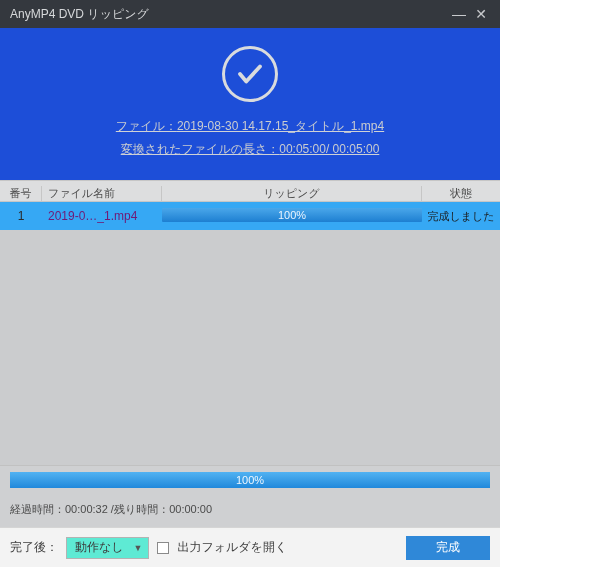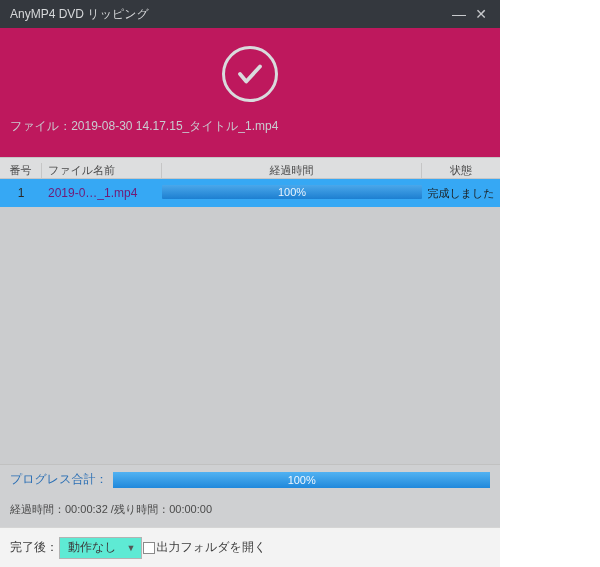--- a/index.html
+++ b/index.html
@@ -1,21 +1,21 @@
 <!DOCTYPE html>
 <html><head>
 <meta charset="utf-8">
 <style>
   * { box-sizing: border-box; margin: 0; padding: 0; }
   html, body { width: 600px; height: 567px; font-family: "Meiryo", "Yu Gothic", sans-serif; overflow: hidden; }
   .window { width: 500px; height: 567px; background: #fff; display: flex; flex-direction: column; }
   .titlebar { height: 28px; background: #34383e; color: #d6d8da; display: flex; align-items: center; padding: 0 8px 0 10px; font-size: 12px; }
   .titlebar .title { flex: 1; }
   .titlebar .winbtn { width: 22px; text-align: center; font-size: 14px; cursor: pointer; color: #c8cacd; }
-  .hero { background: #be185d; color: #cfd2d6; text-align: left; padding: 18px 10px 22px; }
+  .hero { background: #1d4ed8; color: #cfd2d6; text-align: center; padding: 18px 10px 22px; text-decoration: underline; }
   .check-circle { width: 56px; height: 56px; border: 3px solid #d9dbdd; border-radius: 50%; margin: 0 auto 16px; display: flex; align-items: center; justify-content: center; }
   .check-circle svg { width: 30px; height: 30px; }
   .hero .line { font-size: 12px; margin-top: 6px; color: #c9ccd0; }
   .table-head { background: #dddedf; border-top: 1px solid #c6c6c6; border-bottom: 1px solid #c6c6c6; display: flex; font-size: 11px; color: #4b4b4b; height: 22px; align-items: flex-end; }
   .col-num { width: 42px; text-align: center; border-right: 1px solid #c6c6c6; }
   .col-name { width: 120px; padding-left: 6px; border-right: 1px solid #c6c6c6; }
   .col-prog { flex: 1; text-align: center; border-right: 1px solid #c6c6c6; }
   .col-stat { width: 78px; text-align: center; }
   .rows { flex: 1; background: #cbccce; overflow: hidden; }
   .row { display: flex; align-items: center; height: 28px; background: #36a8f4; color: #fff; font-size: 12px; }
@@ -25,21 +25,21 @@
   .row-progress { height: 14px; background: linear-gradient(#4aa7ea,#1d7fd1); width: 100%; position: relative; border-radius: 1px; }
   .row-progress .pct { position: absolute; inset: 0; display: flex; align-items: center; justify-content: center; font-size: 11px; color: #eaf4fe; }
   .row .col-stat { color: #1a1a1a; border: none; font-size: 11px; white-space: nowrap; }
   .total-area { background: #cfd0d2; padding: 6px 10px 10px; border-top: 1px solid #c1c1c1; }
   .total-row { display: flex; align-items: center; font-size: 12px; color: #3a3a3a; }
   .total-label { white-space: nowrap; color: #2b6fb4; margin-right: 6px; }
   .total-bar-wrap { flex: 1; height: 16px; position: relative; }
   .total-bar { height: 16px; background: linear-gradient(#51b2f2,#2088db); position: relative; }
   .total-bar .pct { position: absolute; inset: 0; display: flex; align-items: center; justify-content: center; font-size: 11px; color: #eef7ff; }
   .time-row { font-size: 11px; color: #4a4a4a; margin-top: 14px; }
-  .footer { height: 40px; background: #f3f3f3; border-top: 1px solid #d5d5d5; display: flex; align-items: center; padding: 0 10px; font-size: 12px; color: #3c3c3c; gap: 1px; }
+  .footer { height: 40px; background: #f3f3f3; border-top: 1px solid #d5d5d5; display: flex; align-items: center; padding: 0 10px; font-size: 12px; color: #3c3c3c; gap: 8px; }
   .select { display: inline-flex; align-items: center; border: 1px solid #b3b3b3; background: #5eead4; height: 22px; padding: 0 6px 0 8px; font-size: 12px; cursor: pointer; gap: 10px; }
   .select .caret { font-size: 9px; color: #555; }
   .chk { width: 12px; height: 12px; border: 1px solid #8a8a8a; background: #fff; display: inline-block; cursor: pointer; }
   .footer .spacer { flex: 1; }
   .done-btn { background: #2f88d8; color: #fff; border: none; height: 24px; padding: 0 30px; font-size: 12px; cursor: pointer; }
 </style>
 </head>
 <body>
 
 <div class="window">
@@ -52,58 +52,61 @@
 
   <div class="hero">
     <div class="check-circle">
       <svg viewBox="0 0 24 24" fill="none" stroke="#d9dbdd" stroke-width="3" stroke-linecap="round" stroke-linejoin="round">
           <polyline points="4 12 9 18 20 6"></polyline>
         </svg>
     </div>
     <div class="line">
       <span>ファイル：</span><span>2019-08-30 14.17.15_タイトル_1.mp4</span>
     </div>
+    <div class="line">
+      <span>変換されたファイルの長さ：</span><span>00:05:00/ 00:05:00</span>
+    </div>
   </div>
 
   <div class="table-head">
     <div class="col-num">番号</div>
     <div class="col-name">ファイル名前</div>
-    <div class="col-prog">経過時間</div>
+    <div class="col-prog">リッピング</div>
     <div class="col-stat">状態</div>
   </div>
 
   <div class="rows">
     <div class="row">
       <div class="col-num">1</div>
       <div class="col-name">2019-0…_1.mp4</div>
       <div class="col-prog">
         <div class="row-progress">
           <div class="pct">100%</div>
         </div>
       </div>
       <div class="col-stat">完成しました</div>
     </div>
   </div>
 
   <div class="total-area">
     <div class="total-row">
-      <span class="total-label">プログレス合計：</span>
       <div class="total-bar-wrap">
         <div class="total-bar">
           <div class="pct">100%</div>
         </div>
       </div>
     </div>
     <div class="time-row">経過時間：00:00:32 /残り時間：00:00:00</div>
   </div>
 
   <div class="footer">
     <span>完了後：</span>
     <div class="select">
       <span>動作なし</span>
       <span class="caret">▼</span>
     </div>
     <span class="chk"></span>
     <span>出力フォルダを開く</span>
     <span class="spacer"></span>
+    <button class="done-btn">完成</button>
   </div>
 
 </div>
 
 </body></html>

